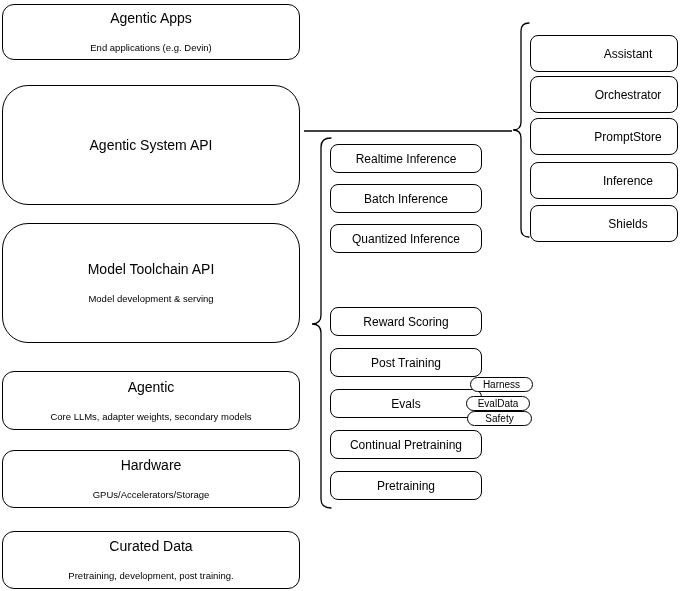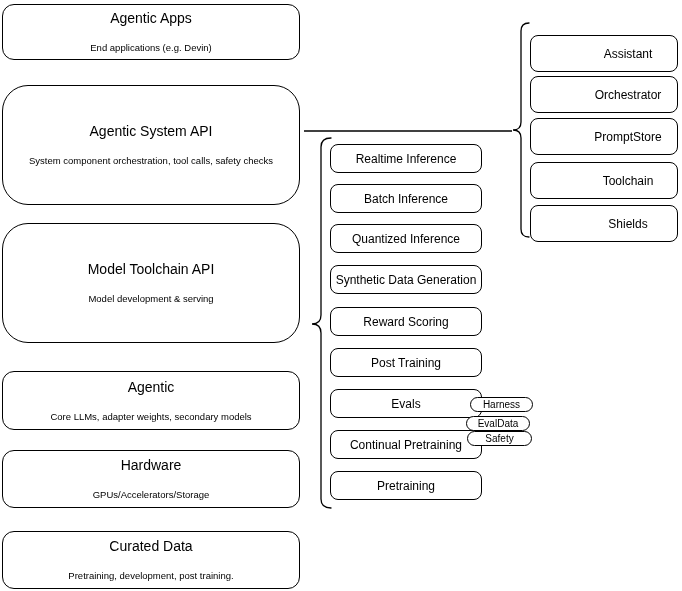--- a/index.html
+++ b/index.html
@@ -29,21 +29,20 @@
   .rbox{left:530px;width:148px;height:37px;border-radius:8px;font-size:12px;padding-left:48px;}
   .pill{
     position:absolute;
     box-sizing:border-box;
     border:1.3px solid #000;
     background:#fff;
     border-radius:9px;
     display:flex;align-items:center;justify-content:center;
     font-size:10px;
     z-index:5;
-    margin-top:20px;
   }
   .connector-layer{
     position:absolute;left:0;top:0;
     pointer-events:none;
     z-index:2;
   }
 </style>
 </head>
 <body>
 
@@ -55,21 +54,20 @@
     <path d="M 331 138 Q 321 138 321 147 V 315 Q 321 324 312 324 Q 321 324 321 333 V 499 Q 321 508 331 508" fill="none" stroke="#000" stroke-width="1.3" stroke-linecap="round"></path>
   </svg>
 
   <div class="node lbox" style="top:4px;height:56px;border-radius:12px">
     <div class="ltitle">Agentic Apps</div>
     <div class="lsub">End applications (e.g. Devin)</div>
   </div>
 
   <div class="node lbox" style="top:85px;height:120px;border-radius:26px">
     <div class="ltitle">Agentic System API</div>
-    <div class="lsub">System component orchestration, tool calls, safety checks</div>
   </div>
 
   <div class="node lbox" style="top:223px;height:120px;border-radius:26px">
     <div class="ltitle">Model Toolchain API</div>
     <div class="lsub">Model development &amp; serving</div>
   </div>
 
   <div class="node lbox" style="top:371px;height:59px;border-radius:12px">
     <div class="ltitle">Agentic</div>
     <div class="lsub">Core LLMs, adapter weights, secondary models</div>
@@ -81,30 +79,29 @@
   </div>
 
   <div class="node lbox" style="top:531px;height:58px;border-radius:12px">
     <div class="ltitle">Curated Data</div>
     <div class="lsub">Pretraining, development, post training.</div>
   </div>
 
   <div class="node mbox" style="top:144px">Realtime Inference</div>
   <div class="node mbox" style="top:184px">Batch Inference</div>
   <div class="node mbox" style="top:224px">Quantized Inference</div>
-  <div class="node mbox" style="top:265px">Synthetic Data Generation</div>
   <div class="node mbox" style="top:307px">Reward Scoring</div>
   <div class="node mbox" style="top:348px">Post Training</div>
   <div class="node mbox" style="top:389px">Evals</div>
   <div class="node mbox" style="top:430px">Continual Pretraining</div>
   <div class="node mbox" style="top:471px">Pretraining</div>
 
   <div class="pill" style="left:470px;top:377px;width:63px;height:15px">Harness</div>
   <div class="pill" style="left:466px;top:396px;width:64px;height:15px">EvalData</div>
   <div class="pill" style="left:467px;top:411px;width:65px;height:15px">Safety</div>
 
   <div class="node rbox" style="top:35px">Assistant</div>
   <div class="node rbox" style="top:76px">Orchestrator</div>
   <div class="node rbox" style="top:118px">PromptStore</div>
-  <div class="node rbox" style="top:162px">Toolchain</div>
+  <div class="node rbox" style="top:162px">Inference</div>
   <div class="node rbox" style="top:205px">Shields</div>
 
 </div>
 
 </body></html>

